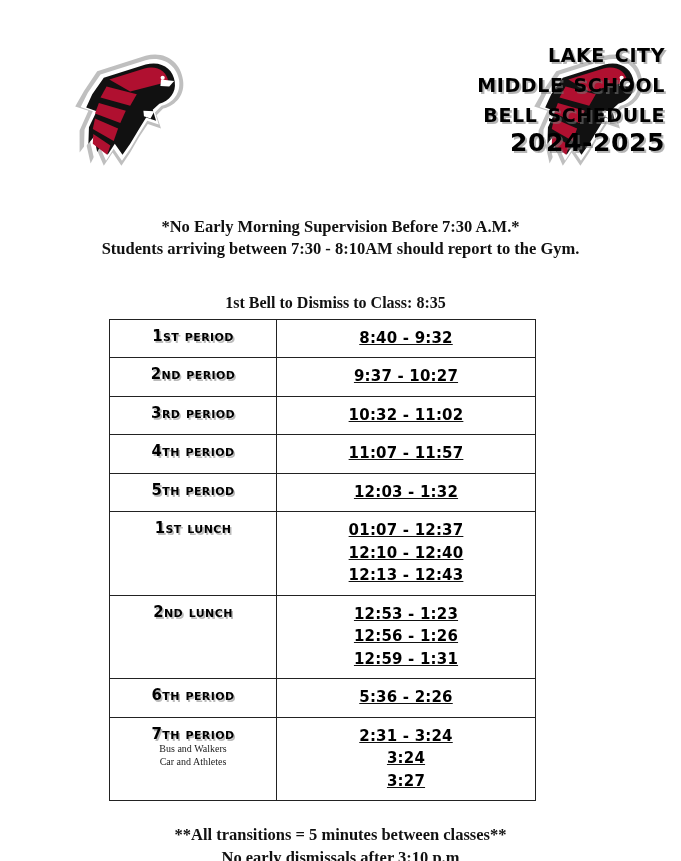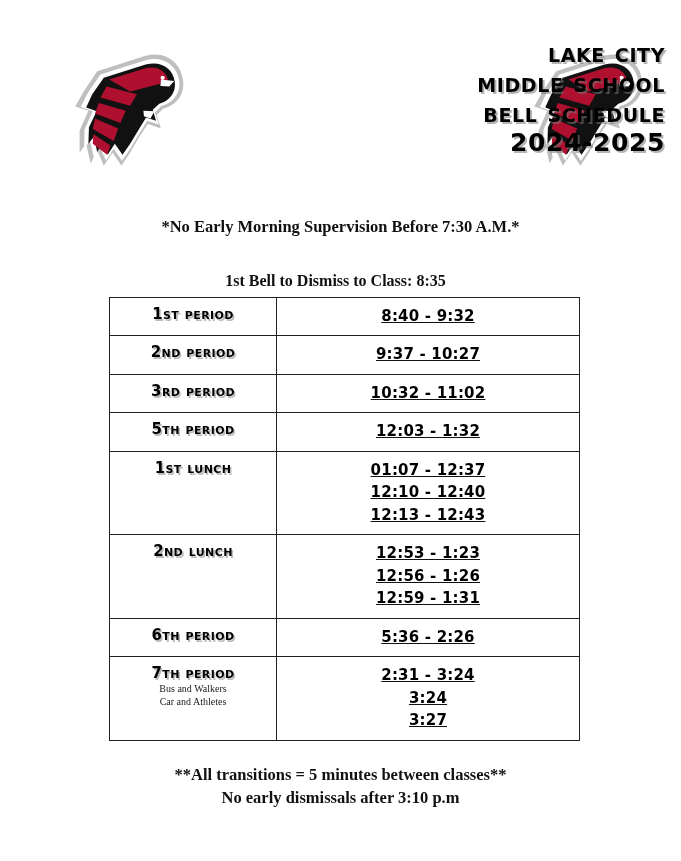--- a/index.html
+++ b/index.html
@@ -73,21 +73,21 @@
     padding-right: 10px;
   }
 
   
   .sched-wrap {
     width: 481px;
     margin: 0 auto 0 109px;
   }
   table.sched {
     border-collapse: collapse;
-    width: 471px;
+    width: 427px;
     table-layout: fixed;
   }
   table.sched td {
     border: 1.4px solid #222222;
     vertical-align: top;
     padding: 7px 4px 8px 4px;
   }
   td.label-cell {
     width: 158px;
     text-align: center;
@@ -203,20 +203,21 @@
   <div class="title-block">
     <div class="title-line l1">Lake City</div>
     <div class="title-line l2">Middle School</div>
     <div class="title-line l3">Bell Schedule</div>
     <div class="title-line l4">2024-2025</div>
   </div>
 </div>
 
 <div class="notices">
   <div class="notice-line">*No Early Morning Supervision Before 7:30 A.M.*</div>
+  <div class="notice-line">Students arriving between 7:30 - 8:10AM should report to the Gym.</div>
 </div>
 
 <div class="bell-line">1st Bell to Dismiss to Class: 8:35</div>
 
 <div class="sched-wrap">
   <table class="sched">
     <tbody>
 
       <tr>
         <td class="label-cell">
@@ -238,20 +239,28 @@
 
       <tr>
         <td class="label-cell">
           <div class="disp">3rd Period</div>
         </td>
         <td class="time-cell">
           <div class="time-line">10:32 - 11:02</div>
         </td>
       </tr>
 
+      <tr>
+        <td class="label-cell">
+          <div class="disp">4th Period</div>
+        </td>
+        <td class="time-cell">
+          <div class="time-line">11:07 - 11:57</div>
+        </td>
+      </tr>
 
       <tr>
         <td class="label-cell">
           <div class="disp">5th Period</div>
         </td>
         <td class="time-cell">
           <div class="time-line">12:03 - 1:32</div>
         </td>
       </tr>
 

